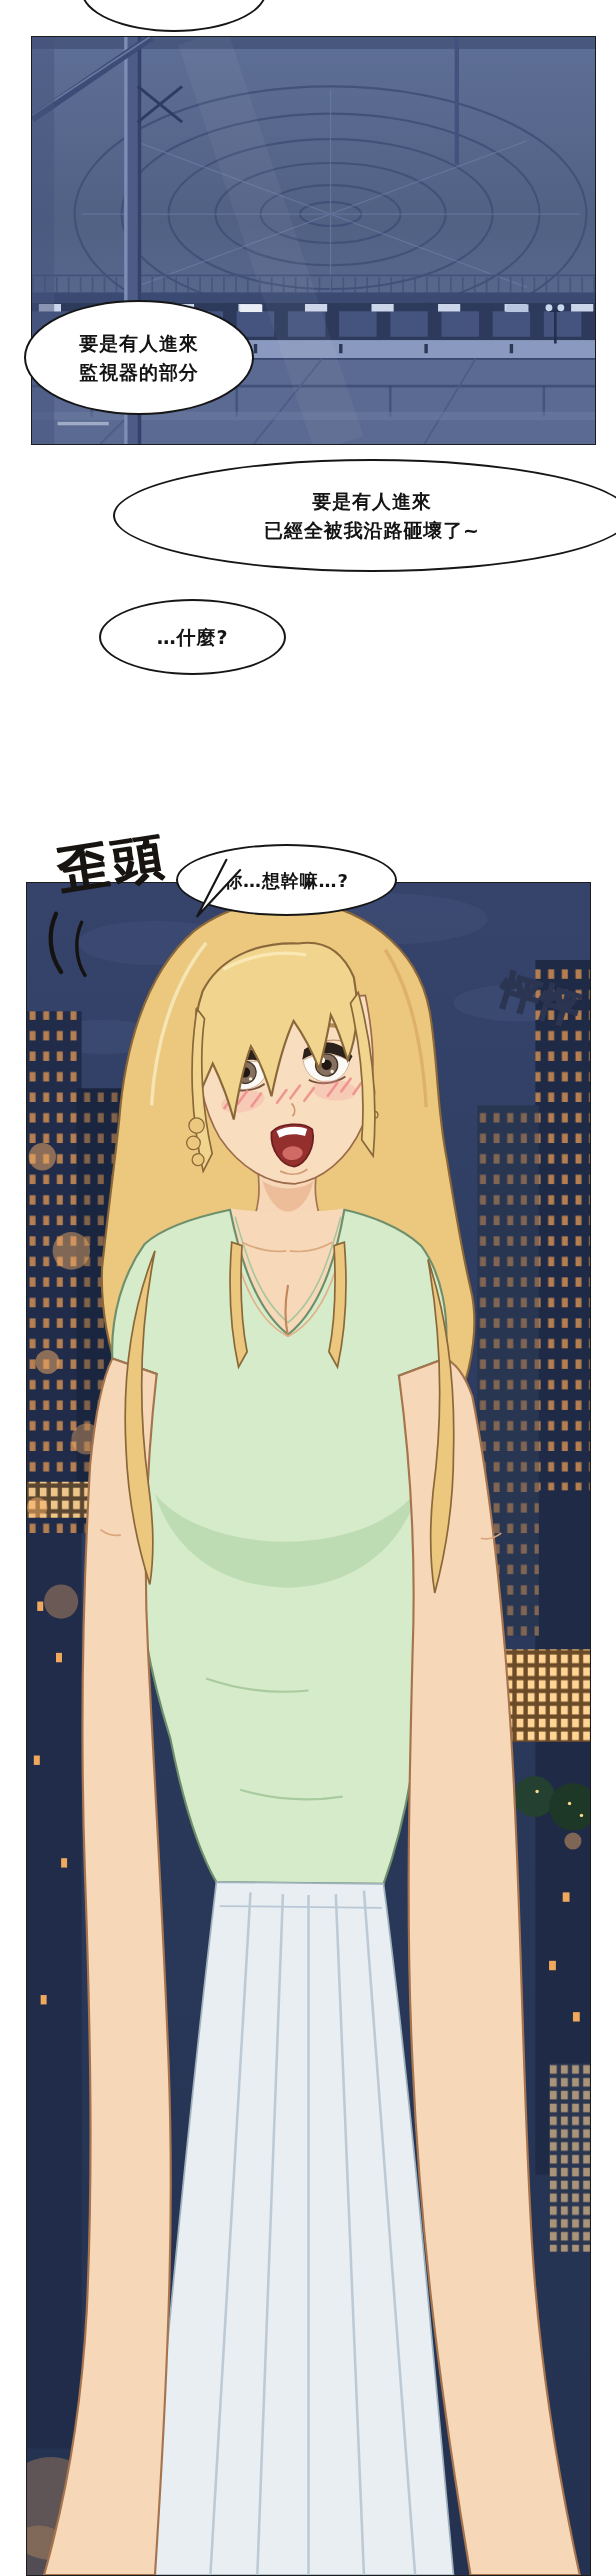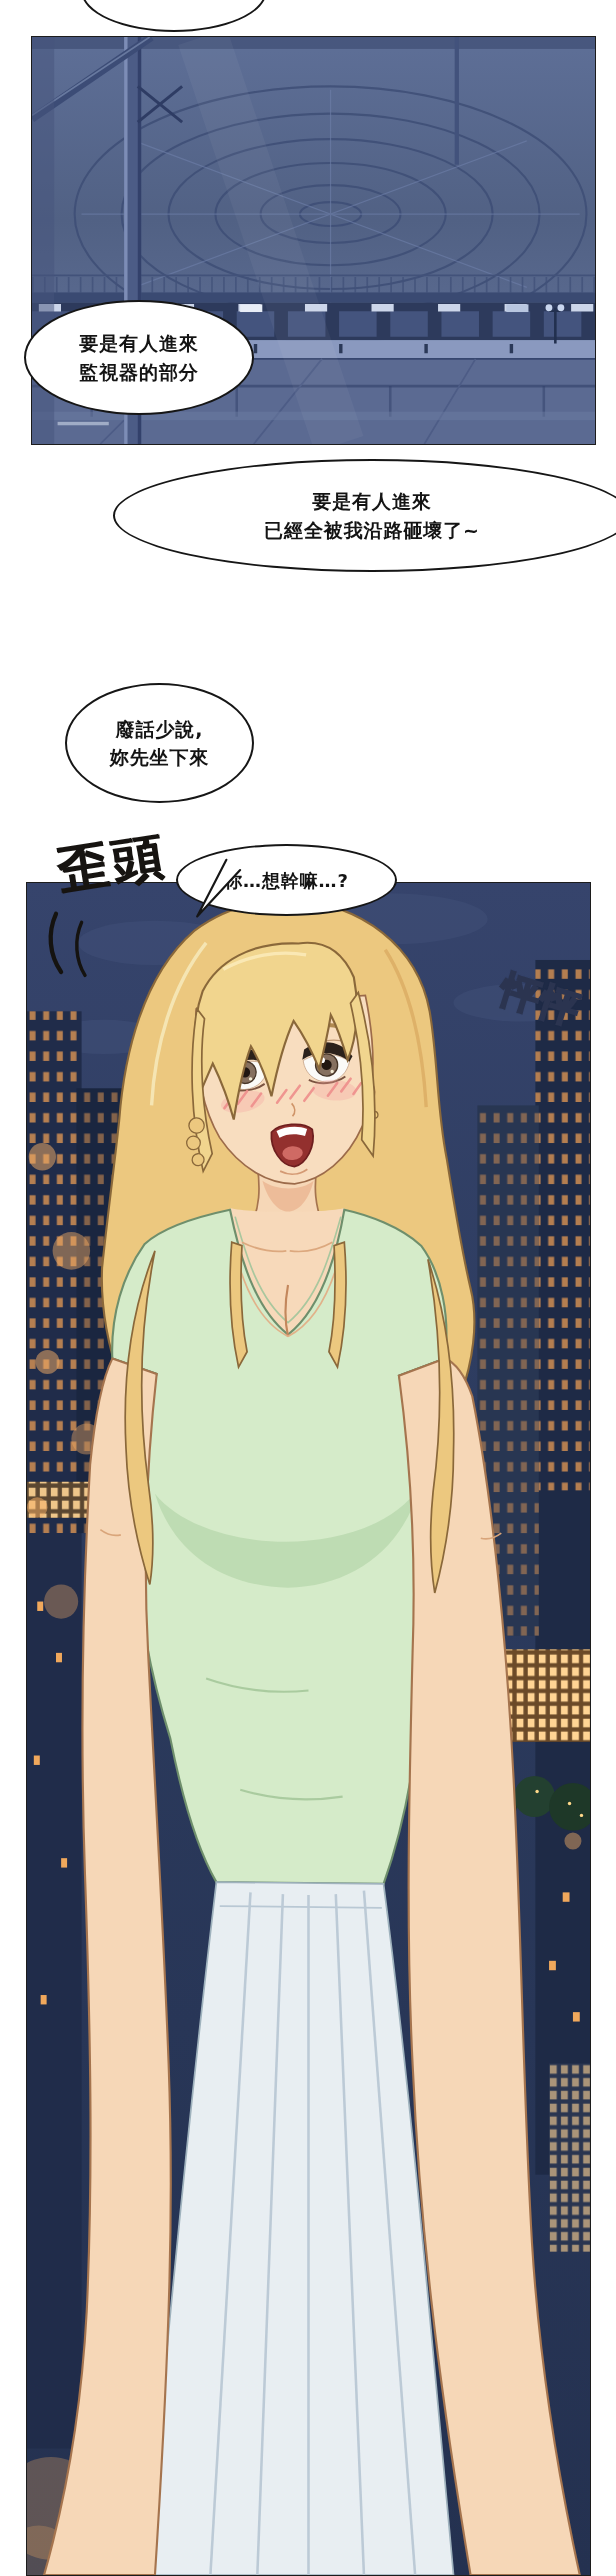--- a/index.html
+++ b/index.html
@@ -121,25 +121,24 @@
   <div class="bubble" id="bubble1">
     <span>要是有人進來</span>
     <span>監視器的部分</span>
   </div>
 
   <div class="bubble" id="bubble2">
     <span>要是有人進來</span>
     <span>已經全被我沿路砸壞了~</span>
   </div>
 
-
-  <div class="bubble" id="bubble4">
-    <span>廢話少說,</span>
-    <span>妳先坐下來</span>
-  </div>
+  <div class="bubble" id="bubble3">
+    <span>…什麼?</span>
+  </div>
+
 
   <div class="bubble" id="bubble5">
     <span>你…想幹嘛…?</span>
   </div>
   <svg id="tail5" viewBox="0 0 64 72">
     <path d="M40,2 L6,68 L56,14" fill="#ffffff" stroke="#161616" stroke-width="2.5" stroke-linejoin="round" stroke-linecap="round"></path>
   </svg>
 
   <div class="sfx" id="sfx-tilt">歪頭</div>
   <div class="sfx" id="sfx-beat">怦怦</div>

